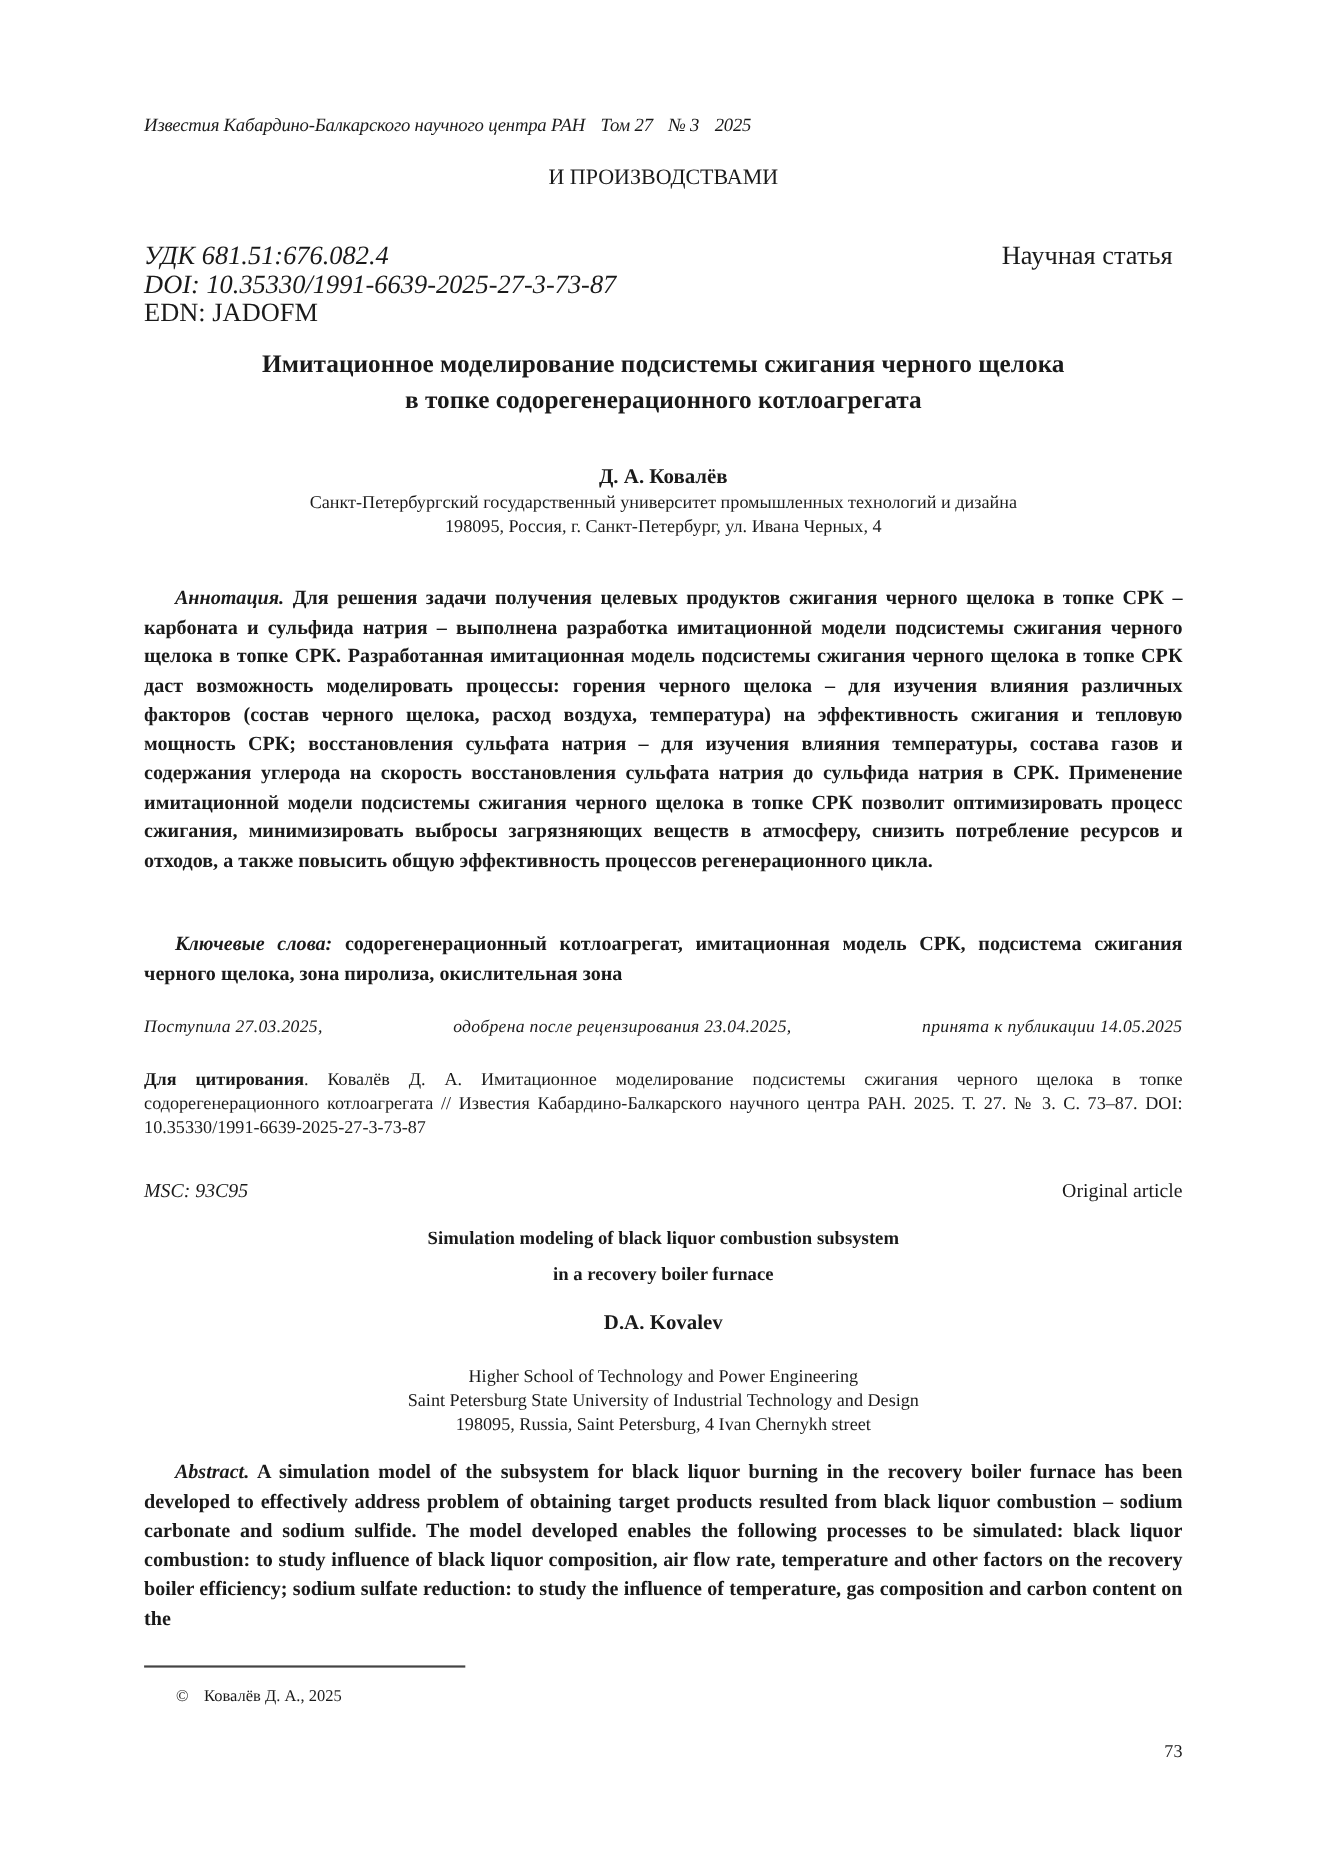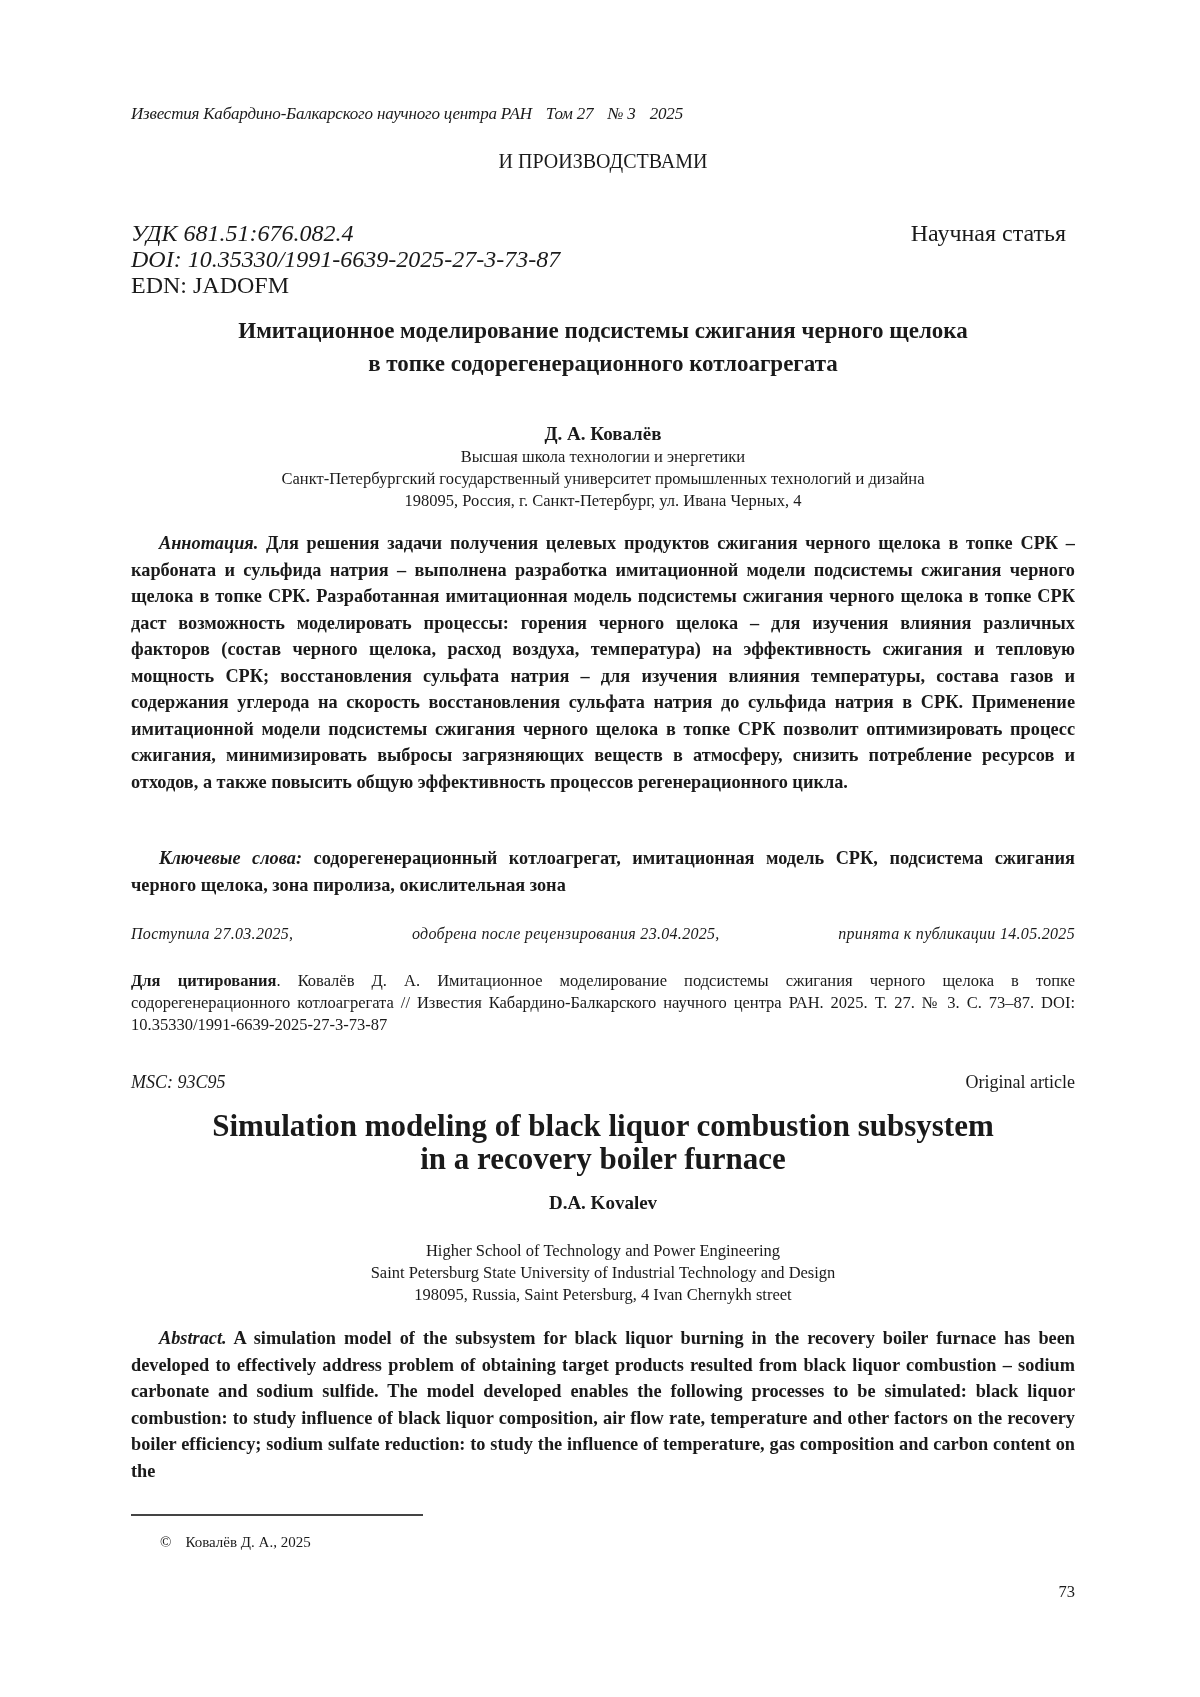--- a/index.html
+++ b/index.html
@@ -37,21 +37,21 @@
       display: flex; justify-content: space-between; letter-spacing: 0.3px;
     }
     .cite {
       position: absolute; top: 970px; left: 131px; width: 944px; font-size: 16.5px; line-height: 22px; text-align: justify;
     }
     .msc-row { position: absolute; top: 1072px; left: 131px; width: 944px; font-size: 18px; }
     .msc-row .left { font-style: italic; }
     .msc-row .right { position: absolute; right: 0; top: 0; }
     .title-en {
       position: absolute; top: 1109px; left: 131px; width: 944px; text-align: center;
-      font-weight: bold; font-size: 31px; line-height: 33px;
+      font-weight: bold; font-size: 17px; line-height: 33px;
     }
     .footnote-rule { position: absolute; top: 1514px; left: 131px; width: 292px; border-top: 2px solid #444; }
     .footnote { position: absolute; top: 1534px; left: 160px; font-size: 15px; }
     .footnote .copy { margin-right: 14px; }
     .page-num { position: absolute; top: 1582px; right: 125px; font-size: 16.5px; }
   </style>
 </head>
 <body>
 
 <div class="running-head">
@@ -73,21 +73,20 @@
 </div>
 
 <div class="title-ru">
   <div>Имитационное моделирование подсистемы сжигания черного щелока</div>
   <div>в топке содорегенерационного котлоагрегата</div>
 </div>
 
 <div class="author" style="top:398px;margin-top:25px;">Д. А. Ковалёв</div>
 
 <div class="affil" style="top:446px;">
-  <div>Высшая школа технологии и энергетики</div>
   <div>Санкт-Петербургский государственный университет промышленных технологий и дизайна</div>
   <div>198095, Россия, г. Санкт-Петербург, ул. Ивана Черных, 4</div>
 </div>
 
 <div class="para" style="top:530px;">
   <b class="lead">Аннотация.</b><span> Для решения задачи получения целевых продуктов сжигания черного щелока в топке СРК – карбоната и сульфида натрия – выполнена разработка имитационной модели подсистемы сжигания черного щелока в топке СРК. Разработанная имитационная модель подсистемы сжигания черного щелока в топке СРК даст возможность моделировать процессы: горения черного щелока – для изучения влияния различных факторов (состав черного щелока, расход воздуха, температура) на эффективность сжигания и тепловую мощность СРК; восстановления сульфата натрия – для изучения влияния температуры, состава газов и содержания углерода на скорость восстановления сульфата натрия до сульфида натрия в СРК. Применение имитационной модели подсистемы сжигания черного щелока в топке СРК позволит оптимизировать процесс сжигания, минимизировать выбросы загрязняющих веществ в атмосферу, снизить потребление ресурсов и отходов, а также повысить общую эффективность процессов регенерационного цикла.</span>
 </div>
 
 <div class="para" style="top:845px;">
   <b class="lead">Ключевые слова:</b><span> содорегенерационный котлоагрегат, имитационная модель СРК, подсистема сжигания черного щелока, зона пиролиза, окислительная зона</span>

